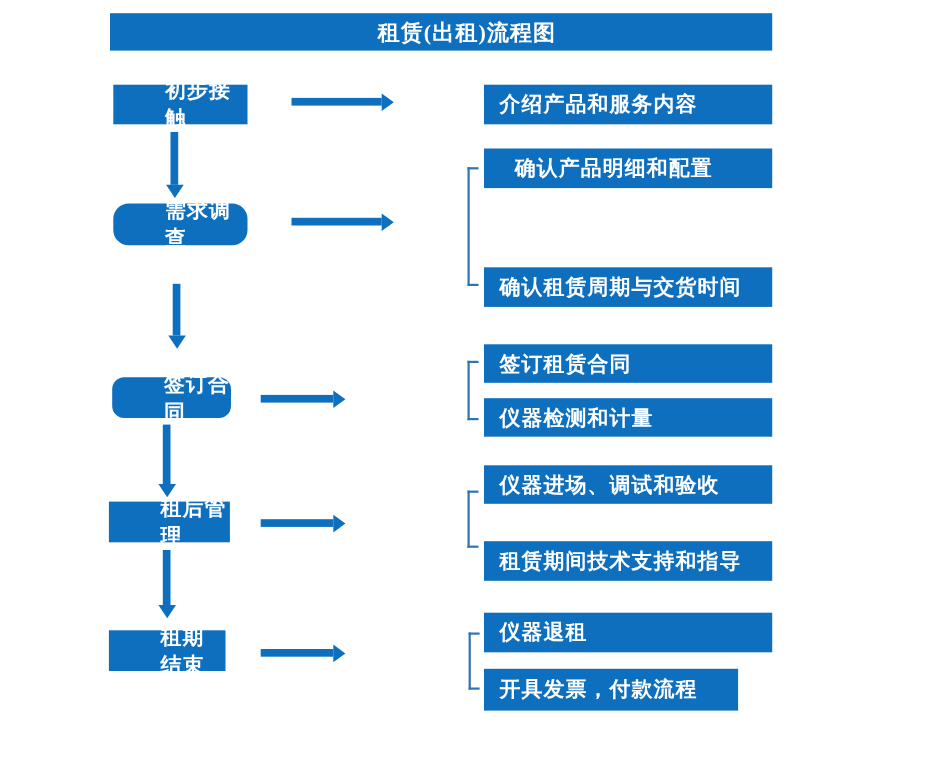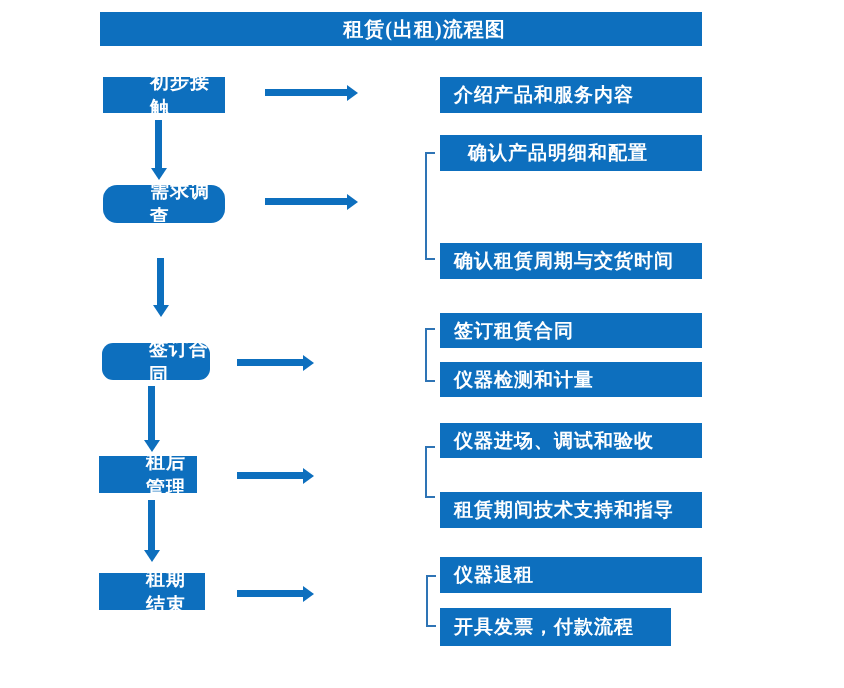--- a/index.html
+++ b/index.html
@@ -85,21 +85,21 @@
   <div class="v-arrow" style="left:157px;top:258px;height:47px;"></div>
 
   <div class="box stage" style="left:102px;top:343px;width:108px;height:37px;border-radius:11px;">签订合同</div>
   <div class="h-arrow" style="left:237px;top:359px;width:66px;"></div>
   <div class="bracket" style="left:425px;top:328px;height:54px;"></div>
   <div class="box detail" style="left:440px;top:313px;width:262px;height:35px;">签订租赁合同</div>
   <div class="box detail" style="left:440px;top:362px;width:262px;height:35px;">仪器检测和计量</div>
 
   <div class="v-arrow" style="left:148px;top:386px;height:54px;"></div>
 
-  <div class="box stage" style="left:99px;top:456px;width:98px;height:37px;">租后管理</div>
+  <div class="box stage" style="left:99px;top:456px;width:110px;height:37px;">租后管理</div>
   <div class="h-arrow" style="left:237px;top:472px;width:66px;"></div>
   <div class="bracket" style="left:425px;top:446px;height:52px;"></div>
   <div class="box detail" style="left:440px;top:423px;width:262px;height:35px;">仪器进场、调试和验收</div>
   <div class="box detail" style="left:440px;top:492px;width:262px;height:36px;">租赁期间技术支持和指导</div>
 
   <div class="v-arrow" style="left:148px;top:500px;height:50px;"></div>
 
   <div class="box stage" style="left:99px;top:573px;width:106px;height:37px;">租期结束</div>
   <div class="h-arrow" style="left:237px;top:590px;width:66px;"></div>
   <div class="bracket" style="left:426px;top:575px;height:52px;"></div>

